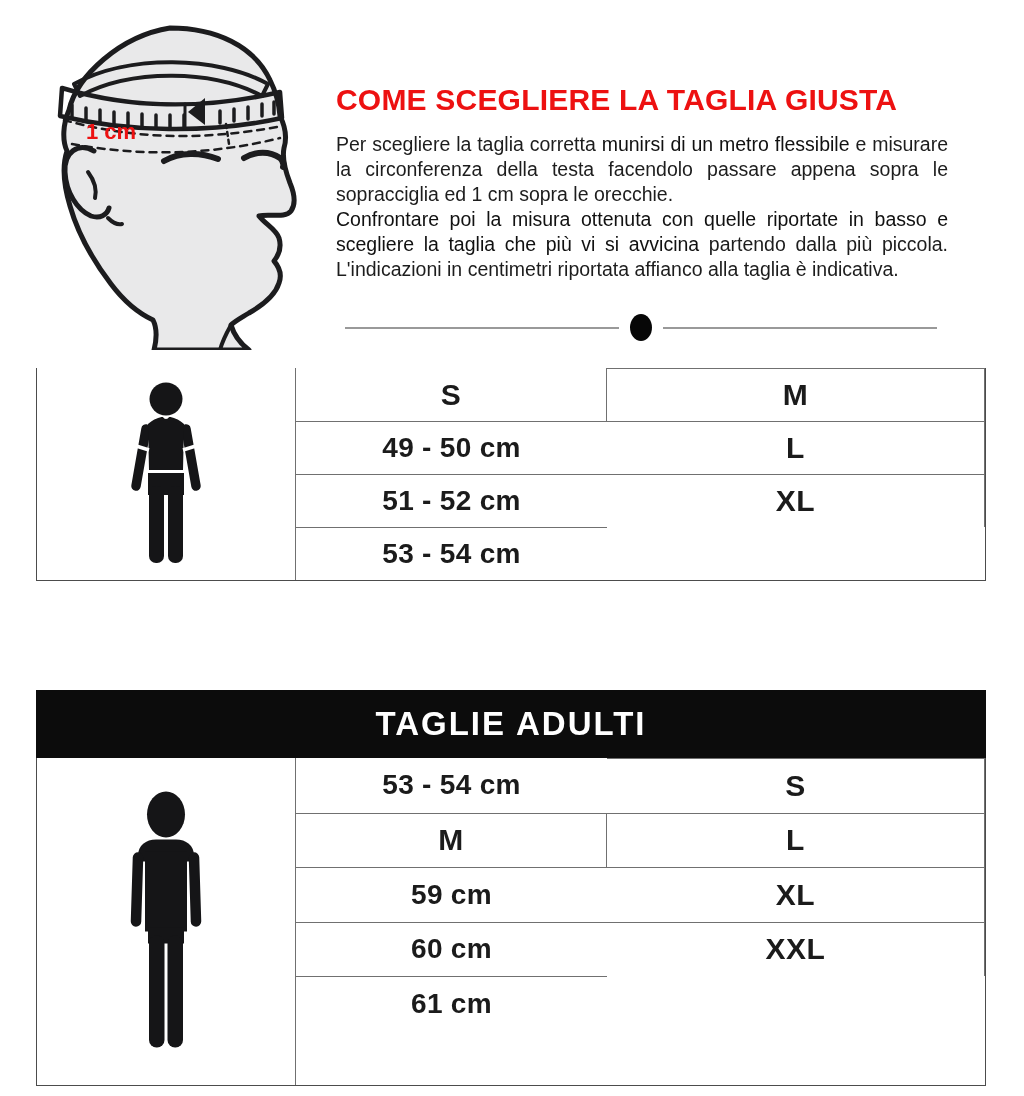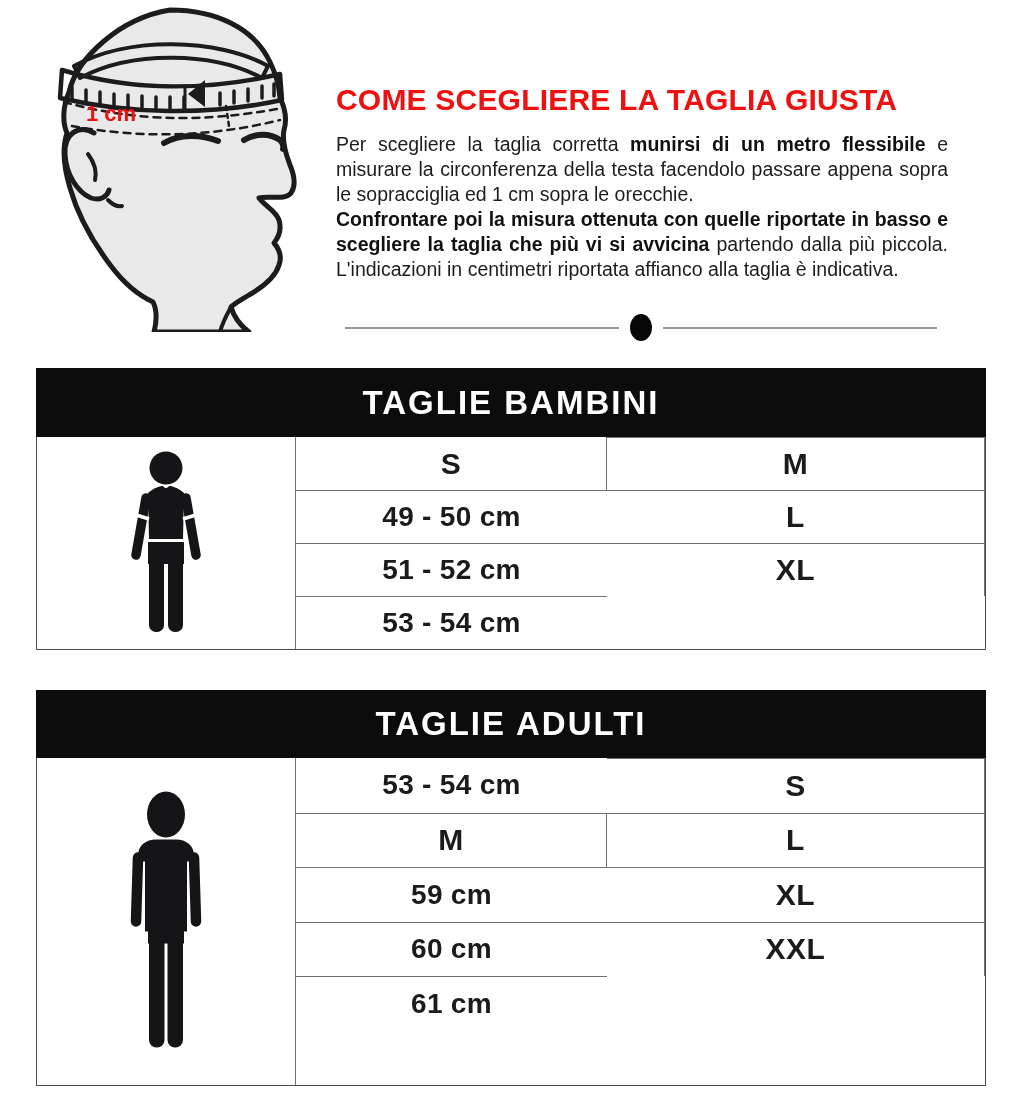--- a/index.html
+++ b/index.html
@@ -10,28 +10,28 @@
     --head-gray:#e9e9ea;
     --silhouette-black:#151517;
     --divider-gray:#999999;
   }
   html,body{margin:0;padding:0;background:#ffffff;}
   .page{
     position:relative;width:1024px;height:1096px;background:#ffffff;overflow:hidden;
     font-family:"Liberation Sans", sans-serif;color:#1d1d1d;
   }
   
-  .head-illu{position:absolute;left:28px;top:2px;width:292px;height:330px;}
+  .head-illu{position:absolute;left:28px;top:20px;width:292px;height:330px;}
   .intro{position:absolute;left:336px;top:84px;width:612px;}
   .intro h1{
     margin:0 0 16px 0;font-size:30px;line-height:1.05;font-weight:bold;
     color:var(--accent-red);letter-spacing:0.2px;white-space:nowrap;
   }
   .intro p{margin:0;font-size:19.5px;line-height:25px;text-align:justify;color:#1d1d1d;}
-  .intro p b{font-weight:bold;color:#111111;}
+  .intro p b{font-weight:normal;color:#111111;}
   
   .divider{position:absolute;left:345px;top:314px;width:592px;height:27px;display:flex;align-items:center;}
   .divider .line{flex:1;height:0;border-top:2px solid var(--divider-gray);}
   .divider .dot{width:22px;height:27px;border-radius:50%;background:#070707;margin:0 11px;flex:none;}
   
   .size-table{position:absolute;left:36px;width:950px;}
   #table-bambini{top:368px;}
   #table-adulti{top:690px;border-radius:16px;}
   .table-header{
     background:var(--table-header-bg);color:var(--table-header-text);
@@ -133,21 +133,20 @@
     <p><b>Confrontare poi la misura ottenuta con quelle riportate in basso e scegliere la taglia che più vi si avvicina</b><span> partendo dalla più piccola. L'indicazioni in centimetri riportata affianco alla taglia è indicativa.</span></p>
   </div>
 
   <div class="divider">
     <div class="line"></div>
     <div class="dot"></div>
     <div class="line"></div>
   </div>
 
   <div class="size-table" id="table-bambini">
-    <div class="table-header">TAGLIE BAMBINI</div>
     <div class="tbody tbody-bambini">
       <div class="icon-cell">
         <svg width="82" height="185" viewBox="0 0 80 185">
           <circle class="sil" cx="40" cy="17" r="16.5"></circle>
           <path class="sil-line" stroke-width="9.5" d="M20 47 L10 104"></path>
           <path class="sil-line" stroke-width="9.5" d="M60 47 L70 104"></path>
           <path class="sil" d="M22 42 C 28 37, 33 35, 37 35 C 38 37.5, 42 37.5, 43 35 C 47 35, 52 37, 58 42 L 57 88 L 23 88 Z"></path>
           <path class="white-cut" stroke-width="3.5" d="M7 63 L23 68"></path>
           <path class="white-cut" stroke-width="3.5" d="M57 68 L73 63"></path>
           <rect class="sil" x="22" y="91" width="36" height="22"></rect>

